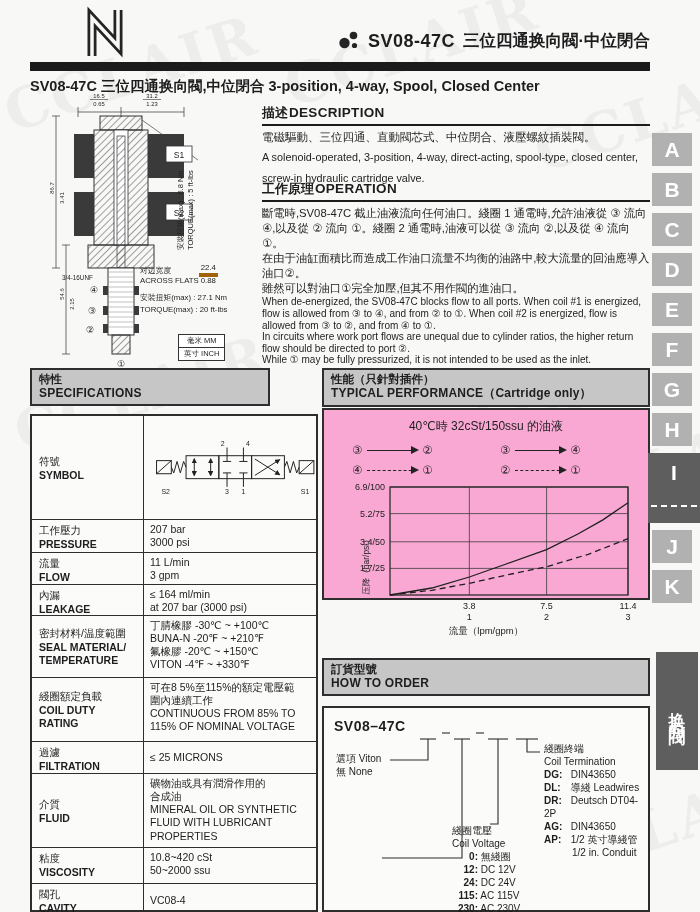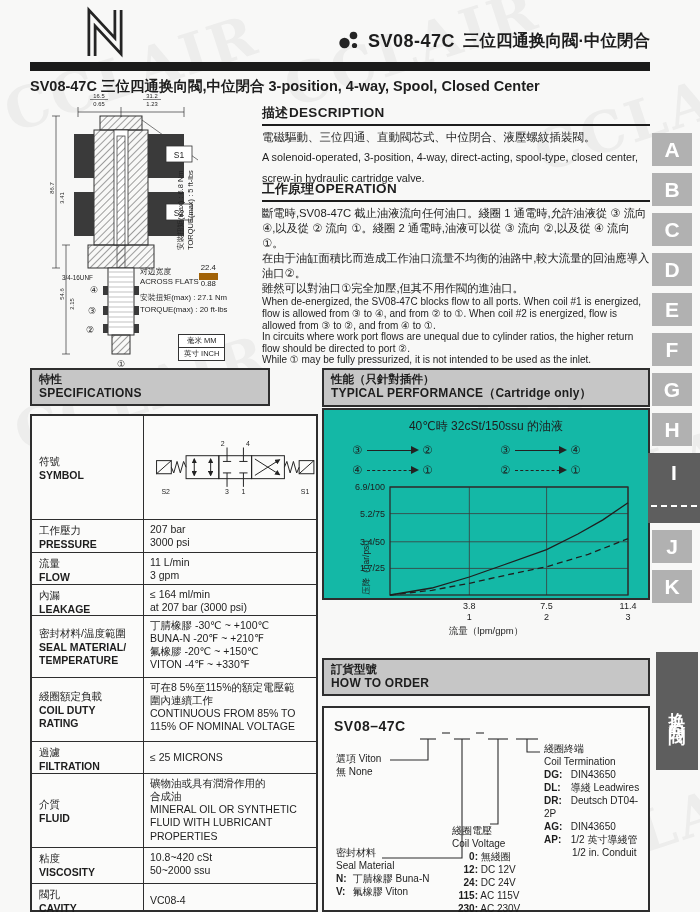--- a/index.html
+++ b/index.html
@@ -29,21 +29,21 @@
   .desc-cn{font-size:11.5px;margin-bottom:2px;}
   .desc-en{font-size:10.8px;line-height:1.95;}
   .op-cn{font-size:11.3px;line-height:1.32;}
   .op-en{font-size:10px;line-height:1.16;margin-top:1px;}
 
   
   #nut-torque{left:176px;top:250px;width:112px;font-size:7.5px;line-height:1.35;
               transform:rotate(-90deg);transform-origin:top left;color:#222;}
   #flats-note{left:140px;top:264px;display:flex;align-items:center;font-size:7.8px;}
   .frac{text-align:center;line-height:1.1;font-size:7.8px;}
-  .frac .top{border-bottom:7px solid #a16207;padding:0 2px;}
+  .frac .top{border-bottom:4px solid #a16207;padding:0 2px;}
   #torque-note{left:140px;top:292px;font-size:7.8px;line-height:1.5;}
   #units-box{left:178px;top:334px;border:1px solid #333;font-size:7.5px;text-align:center;background:#fff;}
   #units-box div{padding:1px 5px;}
   #units-box div:first-child{border-bottom:1px solid #333;}
 
   
   .gray-head{background:#c6c6c6;border:2px solid #2e2e2e;padding:2px 7px;line-height:1.25;}
   .gray-head .cn{font-size:11.5px;font-weight:bold;display:block;}
   .gray-head .en{font-size:12px;font-weight:bold;display:block;letter-spacing:.2px;}
   #spec-head{left:30px;top:368px;width:240px;height:38px;}
@@ -55,21 +55,21 @@
               display:flex;flex-direction:column;background:#fbfbfa;}
   .srow{display:flex;border-bottom:1px solid #2e2e2e;flex:none;}
   .srow:last-child{border-bottom:none;flex:1;}
   .scell-l{width:112px;border-right:1px solid #2e2e2e;padding:4px 4px 3px 7px;flex:none;}
   .scell-v{flex:1;padding:3px 6px;font-size:10.5px;line-height:1.25;}
   .lab-cn{font-size:10.5px;}
   .lab-en{font-size:10.5px;font-weight:bold;line-height:1.2;}
   .sym-center{display:flex;align-items:center;}
 
   
-  #chart-box{left:322px;top:408px;width:328px;height:192px;border:2px solid #2e2e2e;background:#14b8a6;}
+  #chart-box{left:322px;top:408px;width:328px;height:192px;border:2px solid #2e2e2e;background:#f9a8d4;}
   #chart-title{text-align:center;font-size:12px;margin-top:8px;}
   #legend{display:grid;grid-template-columns:120px 120px;gap:6px 28px;justify-content:center;margin-top:8px;}
   .lg-item{display:flex;align-items:center;gap:5px;font-size:11.5px;}
   .lg-arrow{position:relative;width:50px;height:0;border-top:1.4px solid #222;display:inline-block;}
   .lg-arrow.dashed{border-top-style:dashed;}
   .lg-arrow::after{content:"";position:absolute;right:-2px;top:-4.5px;border-left:8px solid #222;
                    border-top:4px solid transparent;border-bottom:4px solid transparent;}
   #plot-wrap{position:relative;margin-top:4px;}
   #ylab{position:absolute;left:-2px;top:78px;font-size:8.5px;transform:rotate(-90deg);transform-origin:center;width:90px;text-align:center;}
   #xlab{text-align:center;font-size:9.5px;margin-top:-6px;}
@@ -470,28 +470,20 @@
         <polyline points="174,31 174,116 166,116"></polyline>
         <polyline points="203,31 203,44 216,44"></polyline>
       </g>
     </svg>
     <div id="opt-block" class="ol-block">
       <div class="ol-title">選項 Viton</div>
       <div id="opt-list">
           <div class="ol-line">無  None</div>
         </div>
     </div>
-    <div id="seal-block" class="ol-block">
-      <div class="ol-title">密封材料</div>
-      <div class="ol-title">Seal Material</div>
-      <div id="seal-list">
-          <div class="ol-line"><b style="display: inline-block; width: 14px;">N:</b> 丁腈橡膠 Buna-N</div>
-          <div class="ol-line"><b style="display: inline-block; width: 14px;">V:</b> 氟橡膠  Viton</div>
-        </div>
-    </div>
     <div id="volt-block" class="ol-block">
       <div class="ol-title">綫圈電壓</div>
       <div class="ol-title">Coil Voltage</div>
       <div id="volt-list">
           <div class="ol-line"><b style="display: inline-block; width: 26px; text-align: right;">0:</b> 無綫圈</div>
           <div class="ol-line"><b style="display: inline-block; width: 26px; text-align: right;">12:</b> DC 12V</div>
           <div class="ol-line"><b style="display: inline-block; width: 26px; text-align: right;">24:</b> DC 24V</div>
           <div class="ol-line"><b style="display: inline-block; width: 26px; text-align: right;">115:</b> AC 115V</div>
           <div class="ol-line"><b style="display: inline-block; width: 26px; text-align: right;">230:</b> AC 230V</div>
         </div>

